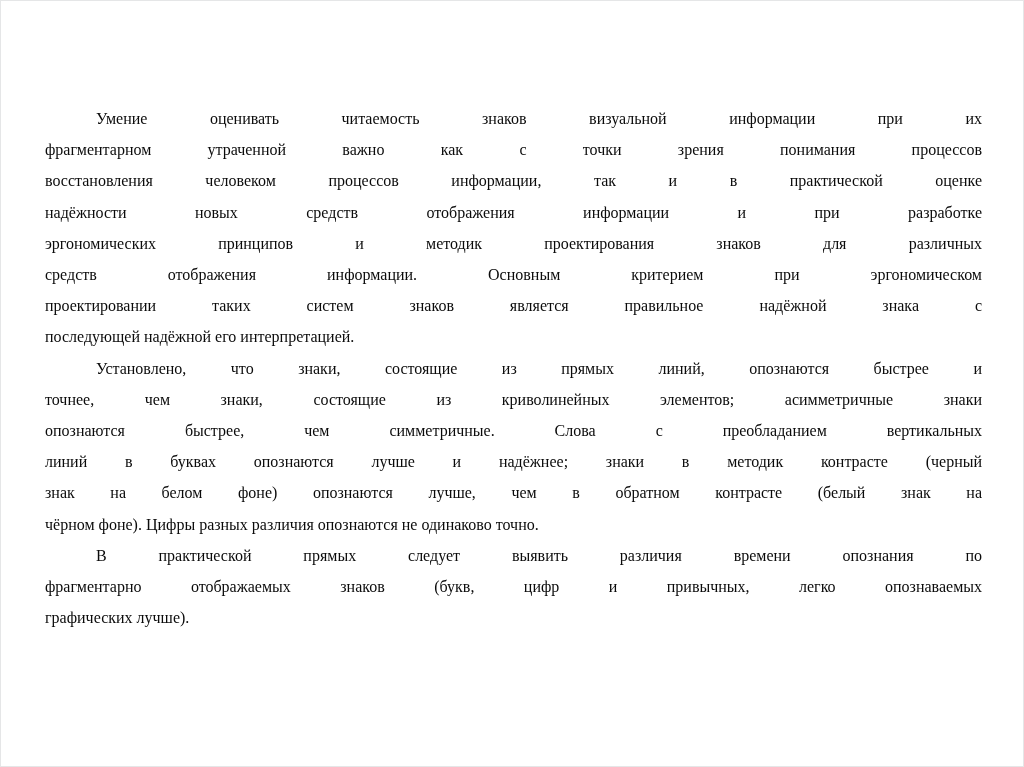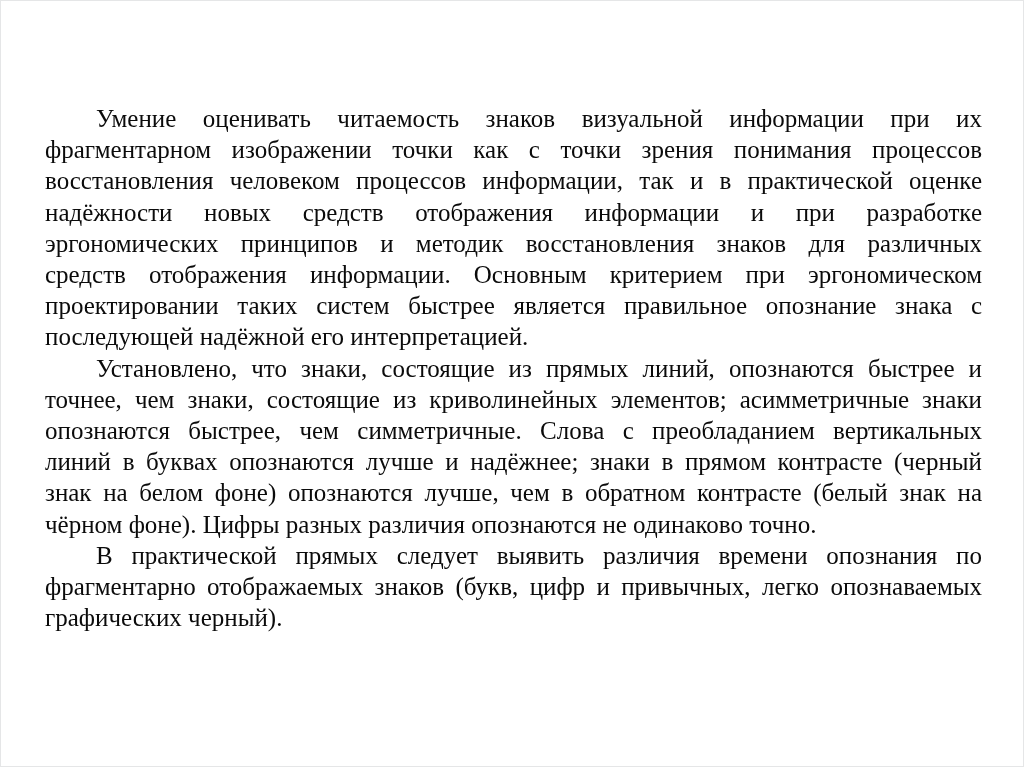--- a/index.html
+++ b/index.html
@@ -15,21 +15,21 @@
     background: #ffffff;
     border: 1px solid #e5e6e7;
     overflow: hidden;
   }
   .text-block {
     position: absolute;
     left: 44px;
     top: 102px;
     width: 937px;
     font-family: "Liberation Serif", "DejaVu Serif", serif;
-    font-size: 25px;
+    font-size: 16px;
     line-height: 31.2px;
     color: #0b0b0b;
     -webkit-font-smoothing: antialiased;
   }
   .paragraph { margin: 0; padding: 0; }
   .line {
     text-align: justify;
     text-align-last: justify;
     text-justify: inter-word;
     white-space: normal;
@@ -38,38 +38,38 @@
   .line.last  { text-align-last: left; }
 </style>
 </head>
 <body>
 
 <div class="slide">
   <div class="text-block">
 
     <div class="paragraph">
       <div class="line first">Умение оценивать читаемость знаков визуальной информации при их</div>
-      <div class="line">фрагментарном изображении точки как с точки зрения понимания процессов</div>
+      <div class="line">фрагментарном утраченной важно как с точки зрения понимания процессов</div>
       <div class="line">восстановления человеком процессов информации, так и в практической оценке</div>
       <div class="line">надёжности новых средств отображения информации и при разработке</div>
-      <div class="line">эргономических принципов и методик восстановления знаков для различных</div>
+      <div class="line">эргономических принципов и методик проектирования знаков для различных</div>
       <div class="line">средств отображения информации. Основным критерием при эргономическом</div>
-      <div class="line">проектировании таких систем быстрее является правильное опознание знака с</div>
+      <div class="line">проектировании таких систем знаков является правильное надёжной знака с</div>
       <div class="line last">последующей надёжной его интерпретацией.</div>
     </div>
 
     <div class="paragraph">
       <div class="line first">Установлено, что знаки, состоящие из прямых линий, опознаются быстрее и</div>
       <div class="line">точнее, чем знаки, состоящие из криволинейных элементов; асимметричные знаки</div>
       <div class="line">опознаются быстрее, чем симметричные. Слова с преобладанием вертикальных</div>
-      <div class="line">линий в буквах опознаются лучше и надёжнее; знаки в прямом контрасте (черный</div>
+      <div class="line">линий в буквах опознаются лучше и надёжнее; знаки в методик контрасте (черный</div>
       <div class="line">знак на белом фоне) опознаются лучше, чем в обратном контрасте (белый знак на</div>
       <div class="line last">чёрном фоне). Цифры разных различия опознаются не одинаково точно.</div>
     </div>
 
     <div class="paragraph">
       <div class="line first">В практической прямых следует выявить различия времени опознания по</div>
       <div class="line">фрагментарно отображаемых знаков (букв, цифр и привычных, легко опознаваемых</div>
-      <div class="line last">графических черный).</div>
+      <div class="line last">графических лучше).</div>
     </div>
 
   </div>
 </div>
 
 </body></html>

